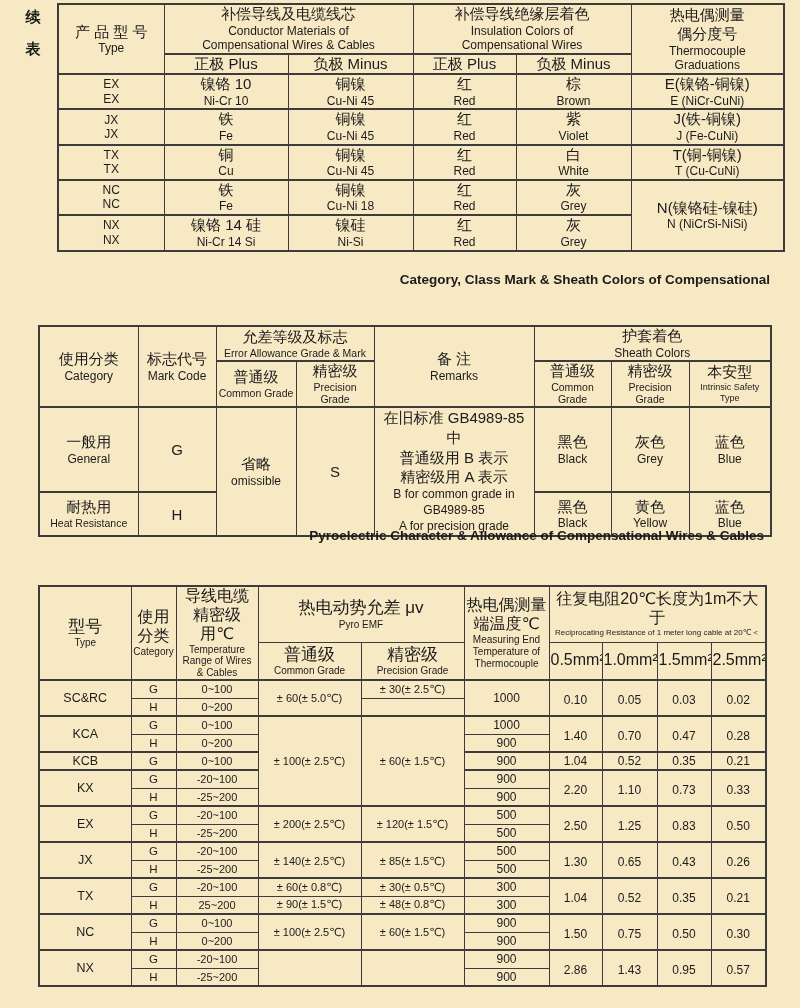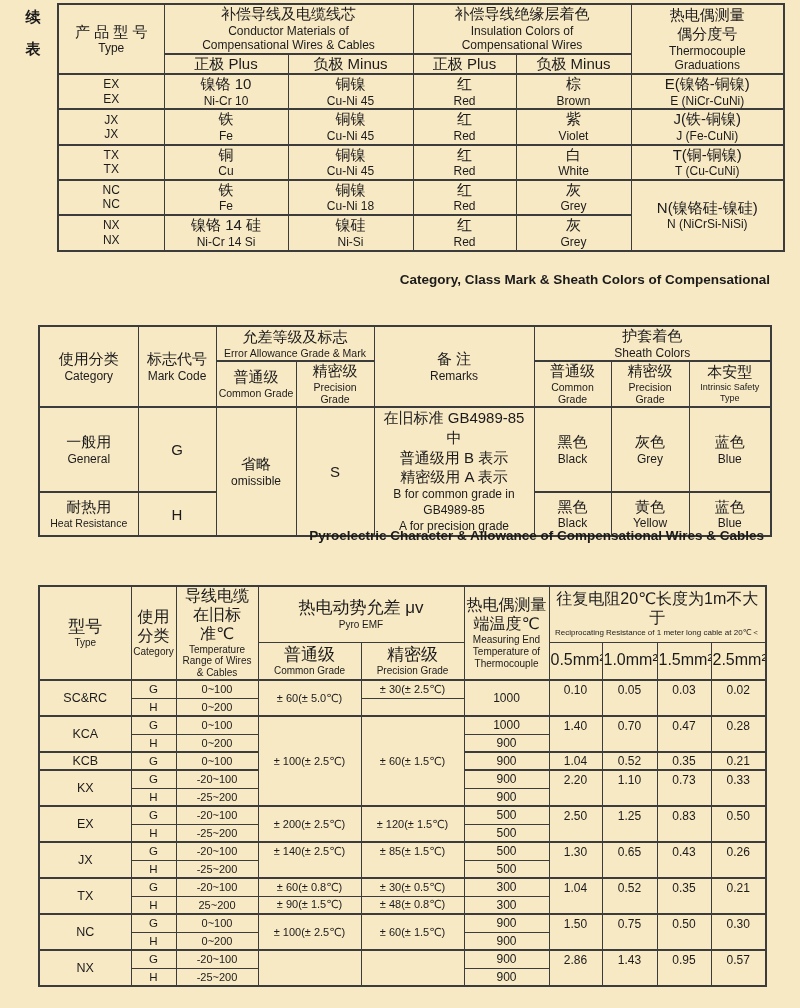--- a/index.html
+++ b/index.html
@@ -20,21 +20,21 @@
   #t3{left:38px;top:585px;width:727px}
   #t3 .z{font-size:17px;line-height:1.2}
   #t3 .e{font-size:10px;line-height:1.18}
   #t3 .zs{font-size:16px;line-height:1.18}
   #t3 .tiny{font-size:8px;line-height:1.3}
   #t3 td{font-size:12px}
   #t3 .rng{font-size:11px}
   #t3 .emf{font-size:11px}
   #t3 .cat{font-size:11.5px}
   #t3 .typ{font-size:12.5px}
-  .vt{vertical-align:top;padding-top:2px}
+  .vt{vertical-align:top;padding-top:12px}
   #cont{position:absolute;left:24px;top:8px;font-size:15px;font-weight:bold;text-align:center;width:18px}
   #cont div{margin-bottom:13px}
   .sect{position:absolute;left:0;text-align:right;font-weight:bold}
   #h2x{top:272px;right:30px}
   #h3x{top:528px;right:36px}
   .sect .tz{font-size:14.5px;margin-bottom:5px}
   .sect .te{font-size:13.5px}
 </style>
 </head>
 <body>
@@ -348,21 +348,21 @@
           <div class="z">型号</div>
           <div class="e">Type</div>
         </td>
   <td rowspan="2">
           <div class="zs">使用</div>
           <div class="zs">分类</div>
           <div class="e">Category</div>
         </td>
   <td rowspan="2">
           <div class="zs">导线电缆</div>
-          <div class="zs">在旧标准℃</div>
+          <div class="zs">精密级用℃</div>
           <div class="e">Temperature</div>
           <div class="e">Range of Wires</div>
           <div class="e">&amp; Cables</div>
         </td>
   <td colspan="2">
           <div class="z">热电动势允差 μv</div>
           <div class="e">Pyro EMF</div>
         </td>
   <td rowspan="2">
           <div class="zs">热电偶测量</div>

